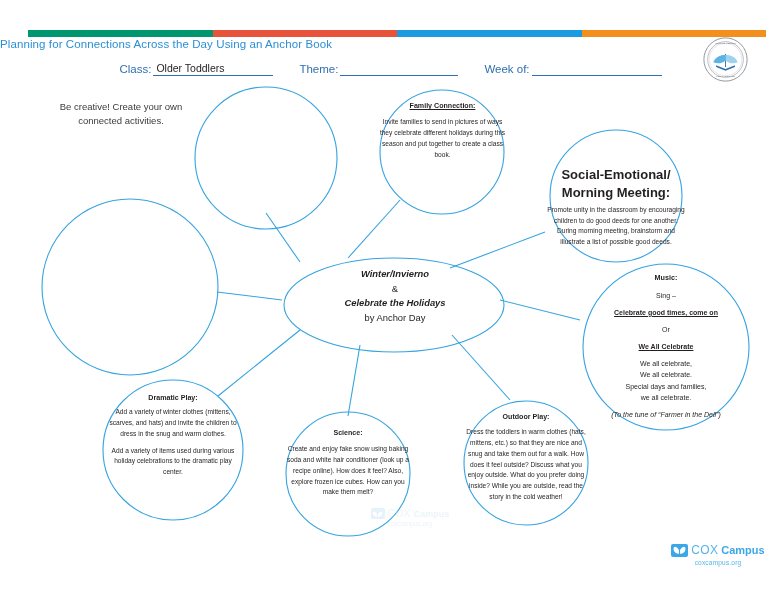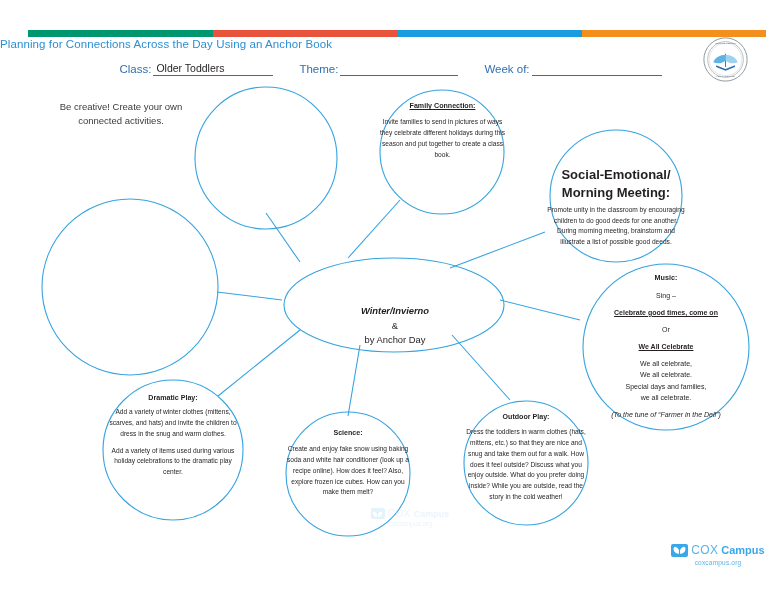--- a/index.html
+++ b/index.html
@@ -72,21 +72,21 @@
 
   .b-outdoor{left:464px;top:412px;width:124px;font-size:6.6px;line-height:1.62;}
   .b-outdoor .hd{font-size:7.1px;margin-bottom:4px;}
 
   .b-science{left:286px;top:428px;width:124px;font-size:6.6px;line-height:1.62;}
   .b-science .hd{font-size:7.1px;margin-bottom:5px;}
 
   .b-dramatic{left:106px;top:393px;width:134px;font-size:6.6px;line-height:1.62;}
   .b-dramatic .hd{font-size:7.1px;margin-bottom:3px;}
 
-  .b-center{left:305px;top:267px;width:180px;font-size:9.4px;line-height:1.55;margin-top:37px;}
+  .b-center{left:305px;top:267px;width:180px;font-size:9.4px;line-height:1.55;}
 
   
   .watermark{
     position:absolute;left:345px;top:508px;width:130px;text-align:center;
     opacity:.30;
   }
   .wm-row{display:flex;align-items:center;justify-content:center;gap:3px;}
   .wm-mark{width:14px;height:11px;background:#a9d6f2;border-radius:2px;
            display:flex;align-items:center;justify-content:center;}
   .wm-cox{font-size:10px;color:#bcd9ee;letter-spacing:.4px;}
@@ -179,20 +179,21 @@
       <circle cx="666" cy="347" r="83"></circle>
       <circle cx="526" cy="463" r="62"></circle>
       <circle cx="348" cy="474" r="62"></circle>
       <circle cx="173" cy="450" r="70"></circle>
     </g>
   </svg>
 
   <div class="bub b-center">
     <p><i><b>Winter/Invierno</b></i></p>
     <p>&amp;</p>
+    <p><i><b>Celebrate the Holidays</b></i></p>
     <p>by Anchor Day</p>
   </div>
 
   <div class="bub b-family">
     <span class="hd">Family Connection:</span>
     <p>Invite families to send in pictures of ways they celebrate different holidays during this season and put together to create a class book.</p>
   </div>
 
   <div class="bub b-se">
     <span class="hd">

